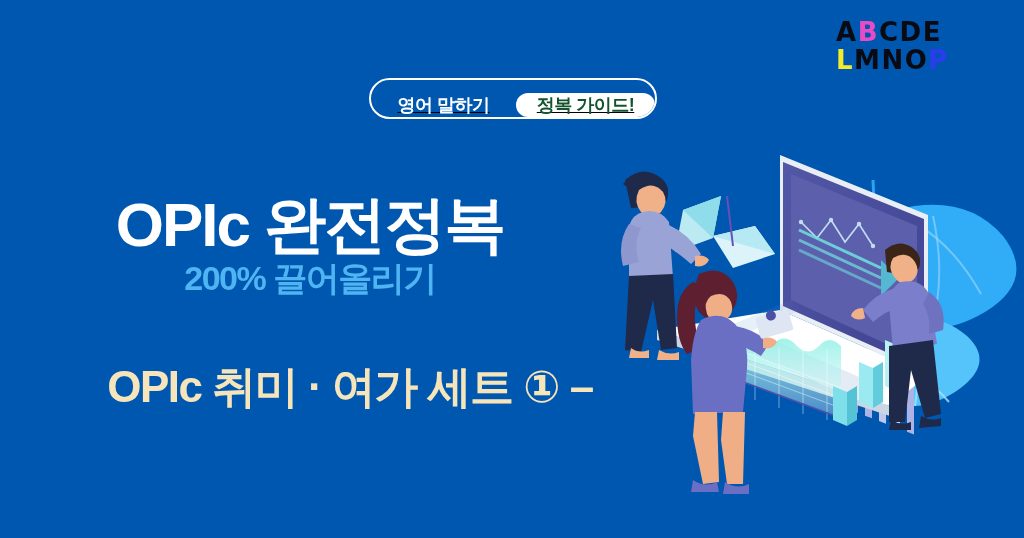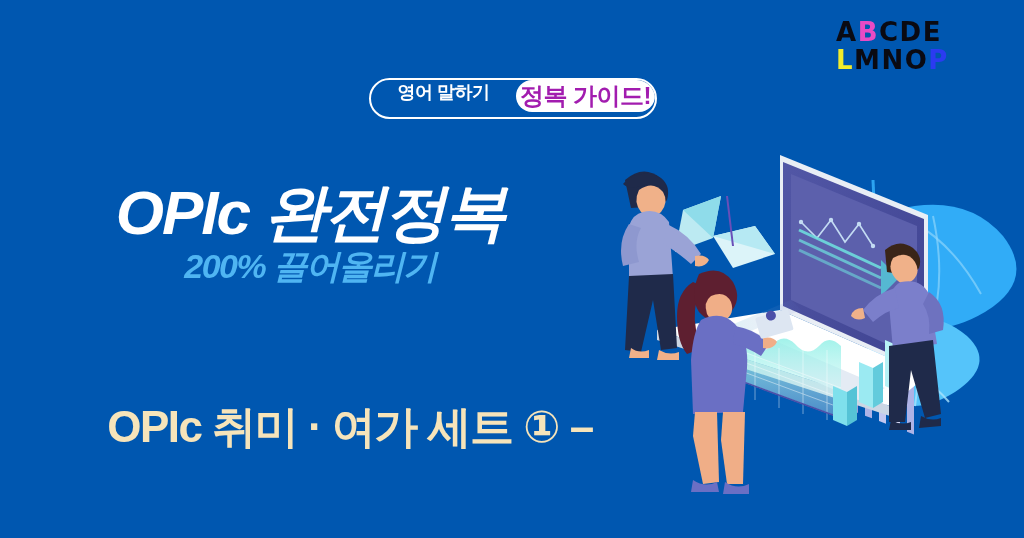--- a/index.html
+++ b/index.html
@@ -9,40 +9,41 @@
     font-family:"Liberation Sans","DejaVu Sans",sans-serif;
     position:relative;
   }
 
   
   #badge {
     position:absolute; left:369px; top:78px;
     width:288px; height:41px;
     border:2px solid #ffffff;
     border-radius:21px;
-    display:flex; align-items:flex-start;
+    display:flex; align-items:flex-end;
     overflow:hidden;
+    text-decoration:underline;
   }
   #badge .seg-left {
     flex:0 0 145px;
     display:flex; align-items:center; justify-content:center;
     color:#ffffff; font-size:18px; font-weight:bold;
     letter-spacing:-0.5px;
   }
   #badge .seg-right {
     flex:1;
     background:#ffffff;
     border-radius:21px;
     display:flex; align-items:center; justify-content:center;
-    color:#a21caf; font-size:24px; font-weight:bold;
+    color:#14532d; font-size:18px; font-weight:bold;
     letter-spacing:-0.5px;
   }
 
   
-  #headline { position:absolute; left:0; top:180px; width:620px;font-style:italic; }
+  #headline { position:absolute; left:0; top:192px; width:620px; }
   #title-main {
     color:#FFFFFF;
     font-size:62px; font-weight:bold;
     letter-spacing:-2px;
     text-align:center;
     line-height:1.05;
     white-space:nowrap;
   }
   #title-sub {
     color:#4FB5F2;
@@ -55,21 +56,20 @@
   }
 
   
   #subhead {
     position:absolute; left:0; top:358px; width:700px;
     color:#F6E4BA;
     font-size:44px; font-weight:bold;
     letter-spacing:-1.5px;
     text-align:center;
     line-height:1.3;
-    margin-top:40px;
   }
   #subhead .ln { white-space:nowrap; display:block; }
 
   
   #alphabet {
     position:absolute; left:836px; top:18px;
     width:152px;
     font-size:26px; font-weight:bold;
     line-height:1.08;
     letter-spacing:1.5px;

